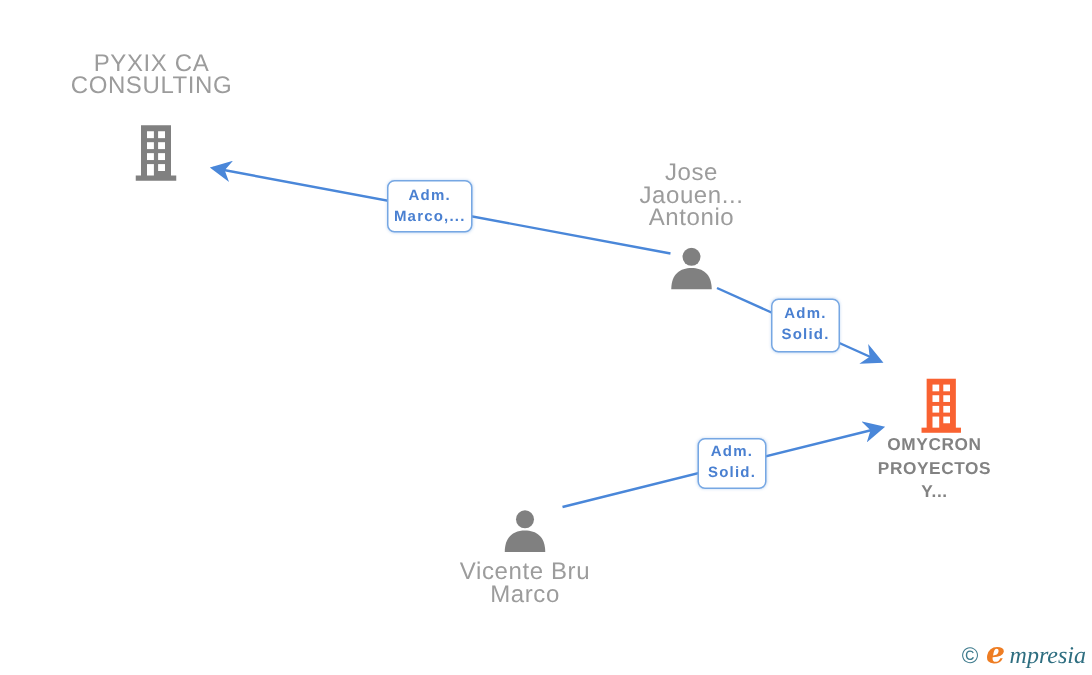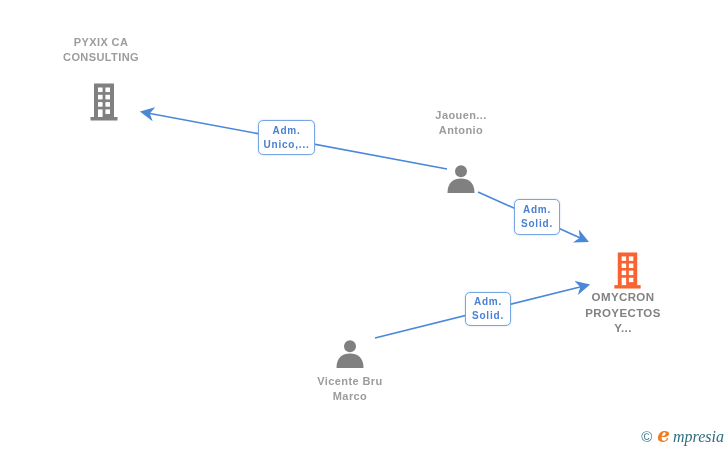--- a/index.html
+++ b/index.html
@@ -4,21 +4,21 @@
 <style>
   html,body{margin:0;padding:0;background:#fff;}
   .canvas{
     position:relative;width:728px;height:450px;background:#ffffff;
     font-family:"Liberation Sans", sans-serif;overflow:hidden;
   }
   .edges{position:absolute;left:0;top:0;z-index:1;}
   .node{position:absolute;z-index:2;}
   .node-label{
     position:absolute;width:150px;text-align:center;z-index:2;
-    font-size:11px;line-height:15px;color:#9c9c9c;letter-spacing:.4px;font-weight:bold;
+    font-size:16px;line-height:15px;color:#9c9c9c;letter-spacing:.4px;
   }
   .node-label.bold{font-weight:bold;color:#828282;font-size:11.5px;line-height:15.5px;}
   .node-icon{position:absolute;z-index:2;}
   .edge-label{
     position:absolute;z-index:3;background:#ffffff;
     border:1.5px solid #76a7e3;border-radius:5px;
     box-shadow:0 0 2px rgba(118,167,227,.45);
     color:#4a80d1;font-size:10px;line-height:14px;font-weight:600;
     letter-spacing:.8px;text-align:center;
     display:flex;flex-direction:column;justify-content:center;
@@ -62,20 +62,21 @@
       <rect x="15.4" y="11.8" width="4.6" height="4.6" fill="#ffffff"></rect>
       <rect x="8" y="19.1" width="4.6" height="4.6" fill="#ffffff"></rect>
       <rect x="15.4" y="19.1" width="4.6" height="4.6" fill="#ffffff"></rect>
       <rect x="8" y="26.4" width="4.6" height="7.6" fill="#ffffff"></rect>
       <rect x="15.4" y="26.4" width="4.6" height="4.6" fill="#ffffff"></rect>
     </svg>
   </div>
 
   <div class="node">
     <div class="node-label" style="left:386px;top:108px">
+      <div>Jose</div>
       <div>Jaouen...</div>
       <div>Antonio</div>
     </div>
     <svg class="node-icon" style="left:444px;top:165px" width="34" height="28" viewBox="0 0 34 28">
       <circle cx="17" cy="6.2" r="6" fill="#808080"></circle>
       <path d="M3.5,28 C3.5,17.5 9.5,13.6 17,13.6 C24.5,13.6 30.5,17.5 30.5,28 Z" fill="#808080"></path>
     </svg>
   </div>
 
   <div class="node">
@@ -104,21 +105,21 @@
       <path d="M3.5,28 C3.5,17.5 9.5,13.6 17,13.6 C24.5,13.6 30.5,17.5 30.5,28 Z" fill="#808080"></path>
     </svg>
     <div class="node-label" style="left:275px;top:374px">
       <div>Vicente Bru</div>
       <div>Marco</div>
     </div>
   </div>
 
   <div class="edge-label" style="left:258px;top:120px;width:57px;height:35px">
     <div>Adm.</div>
-    <div>Unico,...</div>
+    <div>Marco,...</div>
   </div>
 
   <div class="edge-label" style="left:514px;top:199px;width:46px;height:36px">
     <div>Adm.</div>
     <div>Solid.</div>
   </div>
 
   <div class="edge-label" style="left:465px;top:292px;width:46px;height:34px">
     <div>Adm.</div>
     <div>Solid.</div>

